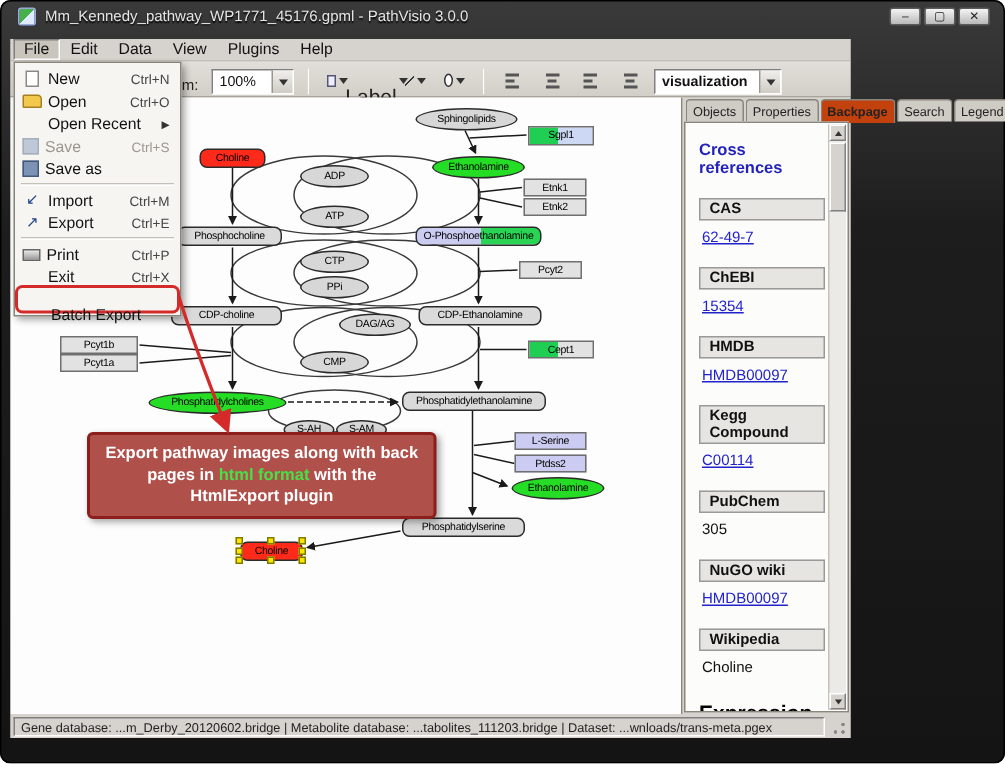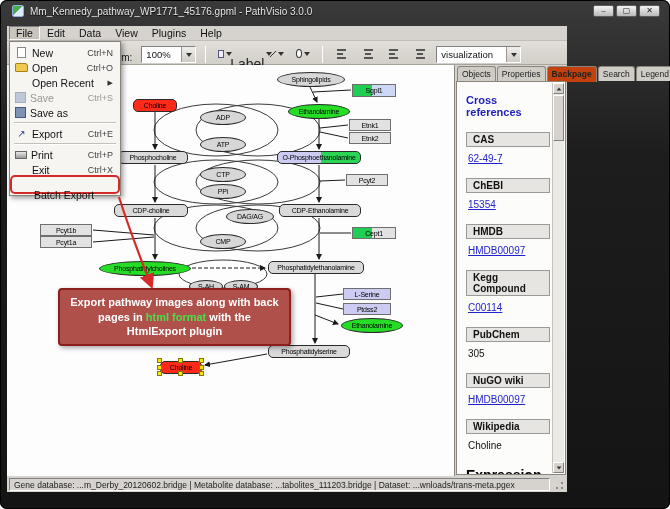--- a/index.html
+++ b/index.html
@@ -40,21 +40,21 @@
   .i-line{width:12px;height:12px;background:linear-gradient(135deg,transparent 45%,#333 45%,#333 55%,transparent 55%);}
   .i-shape{width:9px;height:9px;border:1px solid #333;background:#fff;border-radius:50%;}
   .i-align{width:11px;height:11px;display:inline-block;background:
     linear-gradient(#555,#555) 0 1px/9px 2px no-repeat,
     linear-gradient(#555,#555) 0 5px/6px 2px no-repeat,
     linear-gradient(#555,#555) 0 9px/9px 2px no-repeat;}
   .i-align.c{background:
     linear-gradient(#555,#555) 1px 1px/9px 2px no-repeat,
     linear-gradient(#555,#555) 2.5px 5px/6px 2px no-repeat,
     linear-gradient(#555,#555) 1px 9px/9px 2px no-repeat;}
-  #vis-combo{margin-left:auto;margin-right:116px;}
+  #vis-combo{margin-left:auto;margin-right:116px;font-weight:bold;}
   #vis-combo .combo-val{min-width:62px;font-size:9.5px;}
 
   
   #main{flex:1;display:flex;min-height:0;position:relative;}
   #canvas{position:relative;width:448px;background:#fdfdfd;border-right:1px solid #8a867e;overflow:hidden;}
   #edges{position:absolute;left:0;top:0;z-index:1;}
   #node-layer{position:absolute;inset:0;z-index:2;}
   .node{position:absolute;border:1px solid #2b2b2b;display:flex;align-items:center;justify-content:center;font-size:7px;color:#000;overflow:hidden;white-space:nowrap;letter-spacing:-0.2px;}
   .node.ellipse{border-radius:50%;}
   .node.round{border-radius:5px;}
@@ -410,20 +410,25 @@
           <span class="mlb">Save</span>
           <span class="msc">Ctrl+S</span>
         </div>
         <div class="mi">
           <span class="mic ic-save-icon"></span>
           <span class="mlb">Save as</span>
           <span class="msc"></span>
         </div>
         <div class="msep"></div>
         <div class="mi">
+          <span class="mic ic-import-icon"></span>
+          <span class="mlb">Import</span>
+          <span class="msc">Ctrl+M</span>
+        </div>
+        <div class="mi">
           <span class="mic ic-export-icon"></span>
           <span class="mlb">Export</span>
           <span class="msc">Ctrl+E</span>
         </div>
         <div class="msep"></div>
         <div class="mi">
           <span class="mic ic-print-icon"></span>
           <span class="mlb">Print</span>
           <span class="msc">Ctrl+P</span>
         </div>

